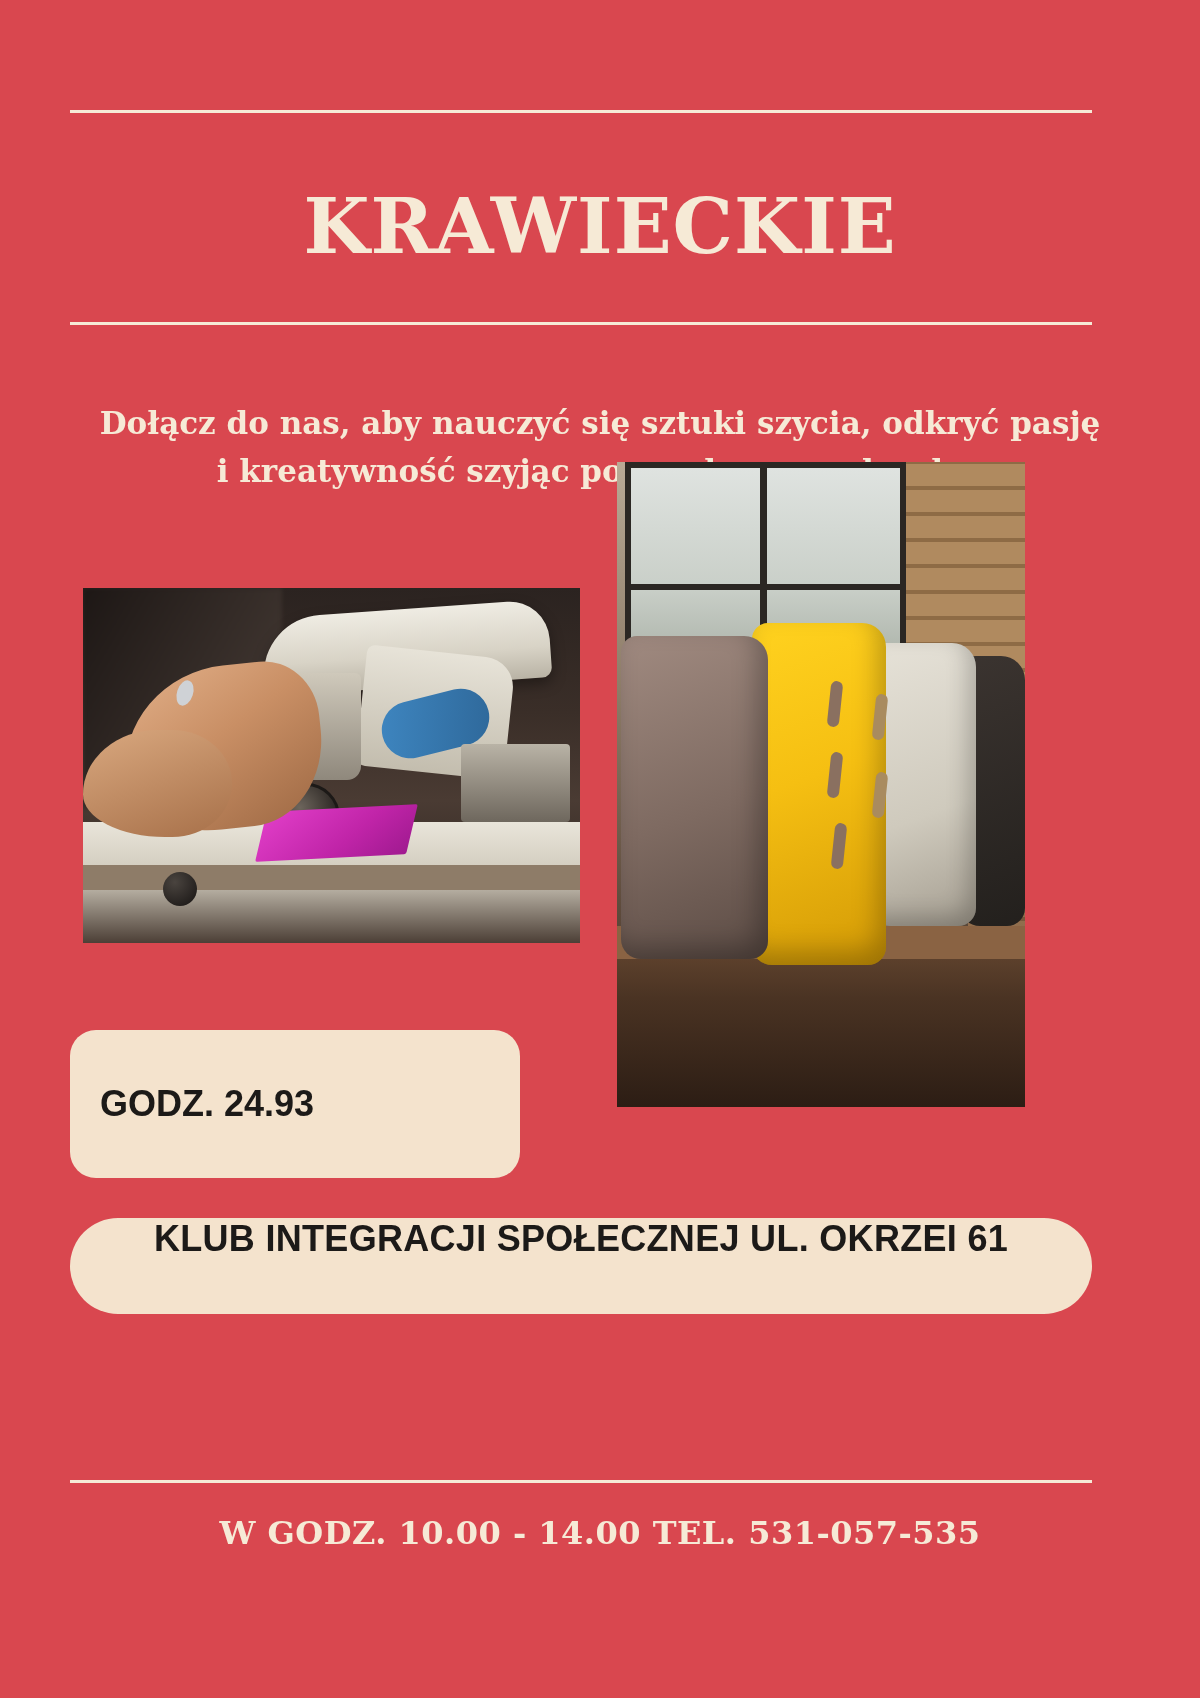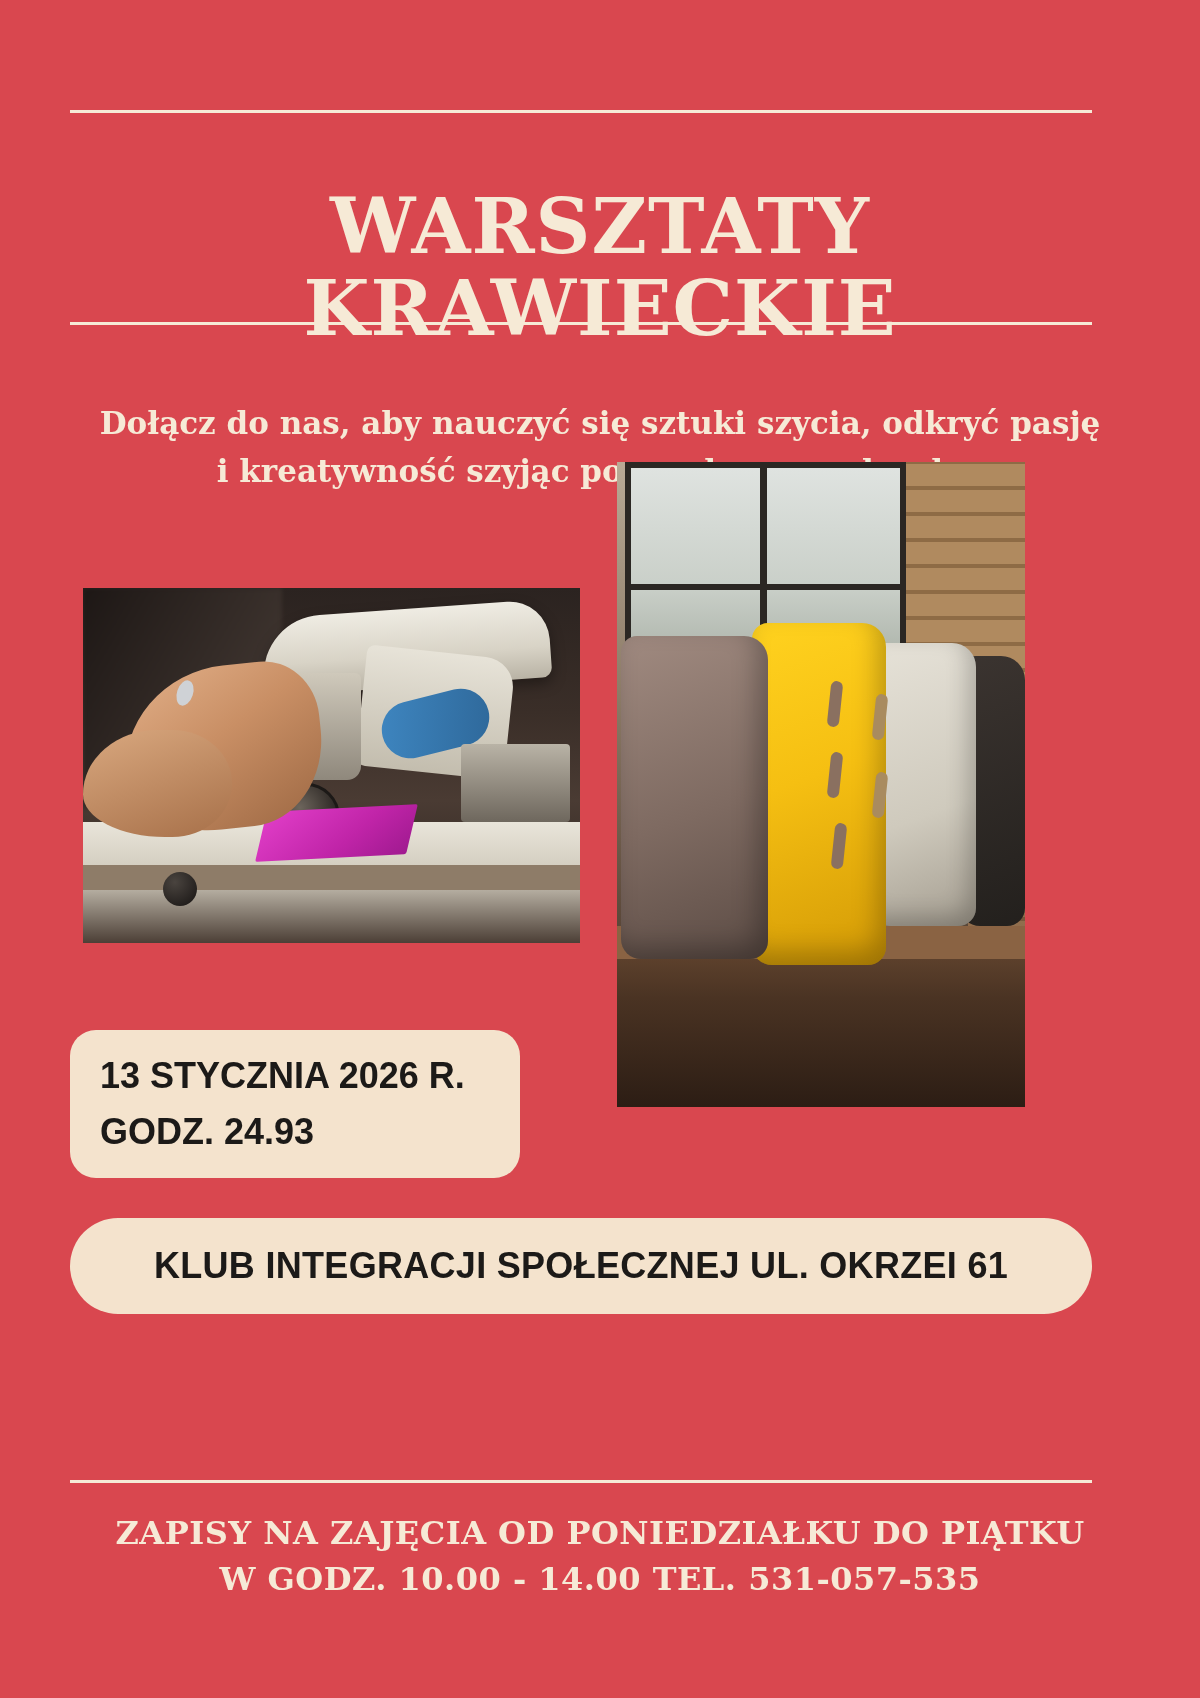--- a/index.html
+++ b/index.html
@@ -285,21 +285,21 @@
   .tie.y { background: #a98b5f; }
 
   
   .pill {
     position: absolute;
     background: #f4e3cd;
     color: #1c1a18;
     font-family: "Liberation Sans", sans-serif;
     font-weight: bold;
     display: flex;
-    align-items: center;
+    align-items: flex-start;
   }
   .pill-date {
     left: 70px;
     top: 1030px;
     width: 450px;
     height: 148px;
     border-radius: 26px;
     flex-direction: column;
     align-items: flex-start;
     justify-content: center;
@@ -339,21 +339,20 @@
   .footer .l2 { display: block; }
 </style>
 </head>
 <body>
 
 <div class="poster">
 
   <div class="rule rule-top"></div>
 
   <h1 class="title-block">
-    <span>WARSZTATY</span>
     <span class="line2">KRAWIECKIE</span>
   </h1>
 
   <div class="rule rule-under-title"></div>
 
   <p class="lead">Dołącz do nas, aby nauczyć się sztuki szycia, odkryć pasję i kreatywność szyjąc poszewkę na poduszkę.</p>
 
   <div class="photo photo-sewing">
     <div class="sew-bg"></div>
     <div class="sew-blur-left"></div>
@@ -388,28 +387,26 @@
     <div class="pillow pillow-yellow"></div>
     <div class="pillow pillow-brown"></div>
     <div class="tie" style="left:52%; top:34%;"></div>
     <div class="tie" style="left:52%; top:45%;"></div>
     <div class="tie" style="left:53%; top:56%;"></div>
     <div class="tie y" style="left:63%; top:36%;"></div>
     <div class="tie y" style="left:63%; top:48%;"></div>
   </div>
 
   <div class="pill pill-date">
-    <span class="l1">13  STYCZNIA 2026 R.</span>
     <span class="l2">GODZ. 24.93</span>
   </div>
 
   <div class="pill pill-place">
     <span>KLUB INTEGRACJI SPOŁECZNEJ UL. OKRZEI 61</span>
   </div>
 
   <div class="rule rule-bottom"></div>
 
   <div class="footer">
-    <span>ZAPISY NA ZAJĘCIA OD PONIEDZIAŁKU DO PIĄTKU</span>
     <span class="l2">W GODZ. 10.00 - 14.00  TEL. 531-057-535</span>
   </div>
 
 </div>
 
 </body></html>

